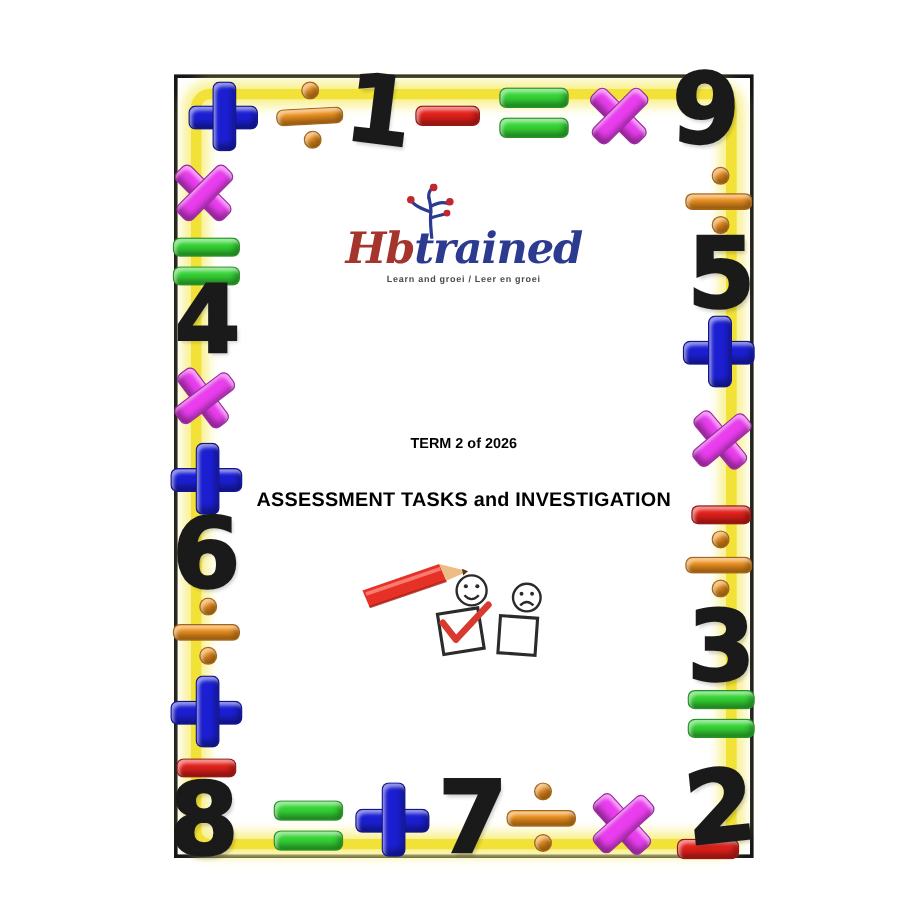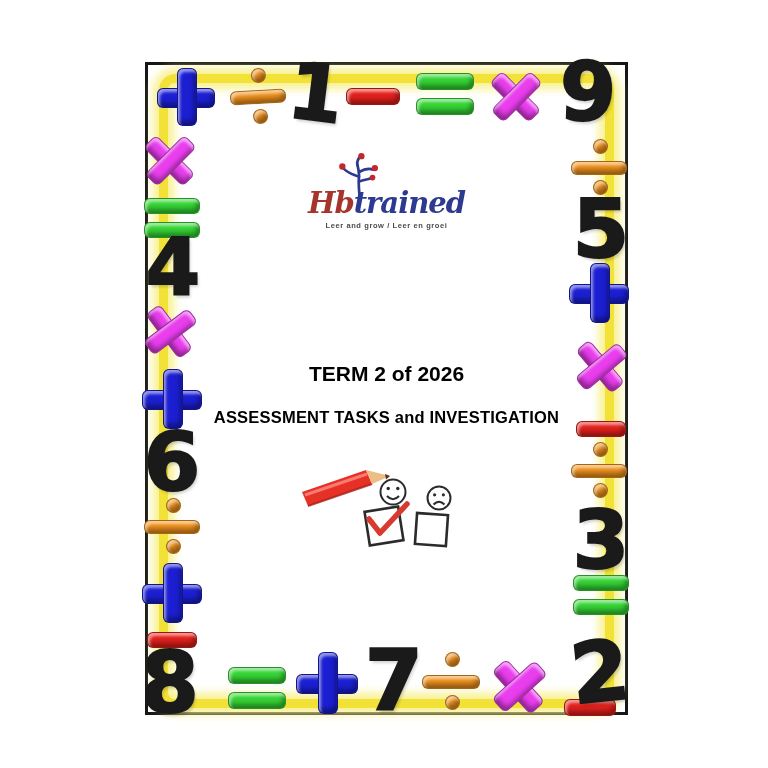--- a/index.html
+++ b/index.html
@@ -27,30 +27,30 @@
   .bar.d1{left:39%;width:23%;height:23%;top:0;border-radius:50%;}
   .bar.d2{left:39%;width:23%;height:23%;bottom:0;border-radius:50%;}
   .sym-digit{display:flex;align-items:center;justify-content:center;
         font-family:"DejaVu Sans",sans-serif;font-weight:bold;color:#1a1a1a;
         -webkit-text-stroke:2.2px #1a1a1a;text-shadow:2px 3px 3px rgba(0,0,0,.18);line-height:1;}
 
   
   .logo{position:absolute;top:88px;left:0;right:0;display:flex;flex-direction:column;align-items:center;}
   .logo-tree{width:54px;height:46px;margin-bottom:-10px;position:relative;left:-28px;}
   .logo-text{line-height:1;white-space:nowrap;}
-  .logo-word{font-family:"DejaVu Serif",serif;font-style:italic;font-weight:bold;font-size:29px;letter-spacing:-1px;}
+  .logo-word{font-family:"DejaVu Serif",serif;font-style:italic;font-weight:bold;font-size:36px;letter-spacing:-1px;}
   .logo-red{color:#a5352c;}
   .logo-blue{color:#2c3a90;}
   .logo-tagline{margin-top:3px;font-size:7.5px;color:#4a4a4a;letter-spacing:.6px;font-weight:bold;}
 
   
   .title-line{position:absolute;left:0;right:0;text-align:center;color:#000;font-weight:bold;}
   .t-subject{top:219px;font-size:19px;}
   .t-grade{top:243px;font-size:19px;}
-  .t-term{top:297px;font-size:21px;}
+  .t-term{top:297px;font-size:12px;}
   .t-assessment{top:343px;font-size:16.5px;letter-spacing:.2px;}
 
   
   .illustration{position:absolute;left:148px;top:390px;width:190px;height:115px;}
 </style>
 </head>
 <body>
 
 <div class="page">
   <div class="yellow-frame"></div>
@@ -67,21 +67,21 @@
       <g fill="#c0282d">
         <circle cx="11" cy="17" r="4"></circle>
         <circle cx="35" cy="4" r="4"></circle>
         <circle cx="52" cy="19" r="4"></circle>
         <circle cx="49" cy="31" r="3.6"></circle>
       </g>
     </svg>
     <div class="logo-text">
       <span class="logo-word logo-red">Hb</span><span class="logo-word logo-blue">trained</span>
     </div>
-    <div class="logo-tagline">Leer and grow / Leer en groei</div>
+    <div class="logo-tagline">Learn and groei / Leer en groei</div>
   </div>
 
   <div class="title-line t-term">TERM 2 of 2026</div>
   <div class="title-line t-assessment">ASSESSMENT TASKS and INVESTIGATION</div>
 
   <svg class="illustration" viewBox="0 0 190 115">
 
     <g>
       <path d="M6,37 L70,15 L76,29 L12,51 Z" fill="#e63226"></path>
       <path d="M9,40 L71,19" stroke="#ff938a" stroke-width="3" fill="none" opacity="0.75"></path>

